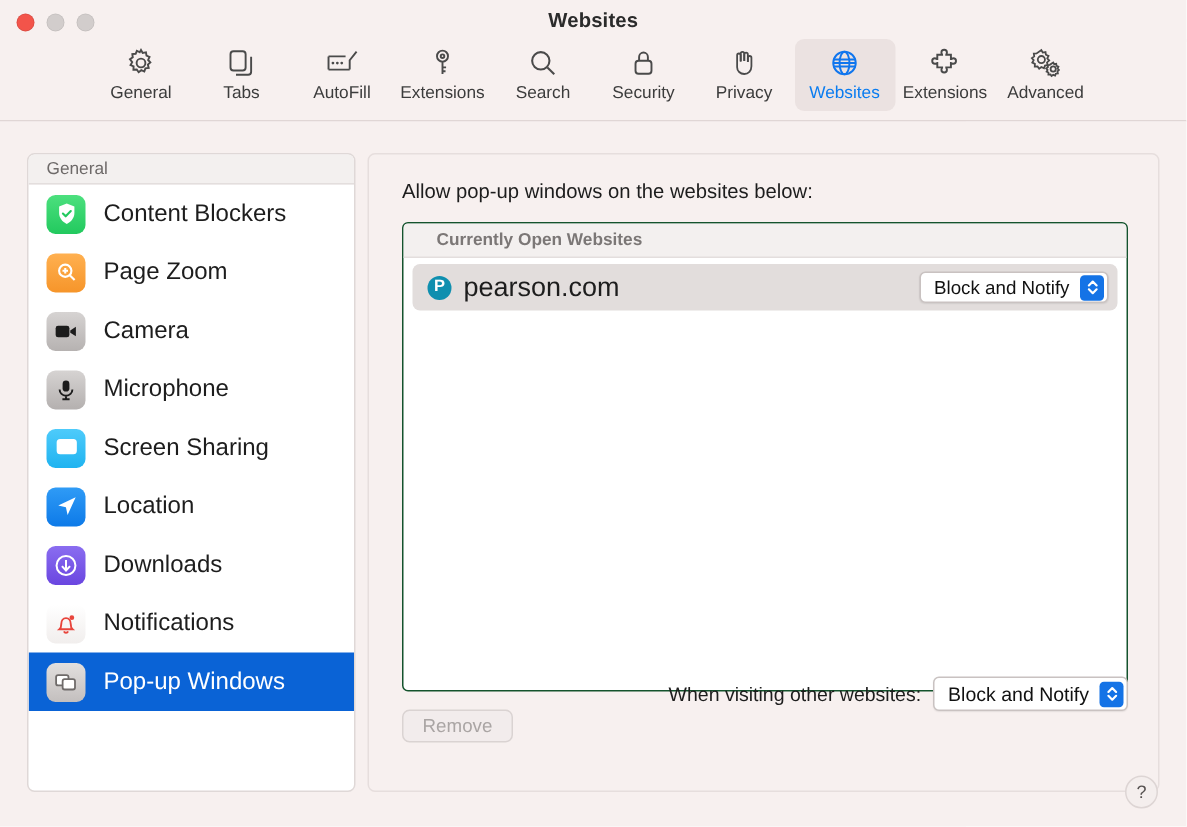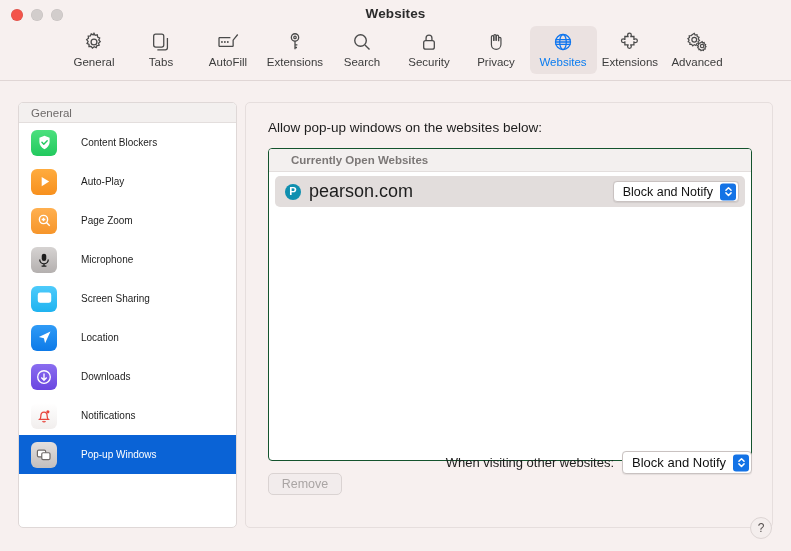--- a/index.html
+++ b/index.html
@@ -136,23 +136,23 @@
   .sb-item {
     height: 39px;
     display: flex;
     align-items: center;
     padding-left: 12px;
     box-sizing: border-box;
     cursor: default;
   }
   .sb-item.selected { background: #0a63d6; }
   .sb-label {
-    font-size: 10px;
+    font-size: 16px;
     color: #1d1d1d;
-    margin-left: 24px;
+    margin-left: 12px;
     white-space: nowrap;
   }
   .sb-item.selected .sb-label { color: #ffffff; }
   .sb-icon {
     width: 26px; height: 26px;
     border-radius: 6px;
     flex: 0 0 auto;
     display: flex;
     align-items: center;
     justify-content: center;
@@ -446,39 +446,40 @@
         <div class="sb-item">
           <span class="sb-icon" style="background:linear-gradient(180deg,#4ce07e,#22c95e);">
             <svg width="17" height="17" viewBox="0 0 24 24" fill="#ffffff">
               <path d="M12 2.4l7.2 2.8v6.1c0 4.6-3.1 8.4-7.2 10.3-4.1-1.9-7.2-5.7-7.2-10.3V5.2z"></path>
               <path d="M8.4 11.8l2.6 2.6 4.8-4.9" stroke="#22c95e" stroke-width="2" fill="none" stroke-linecap="round" stroke-linejoin="round"></path>
             </svg>
           </span>
           <span class="sb-label">Content Blockers</span>
         </div>
 
-        <div class="sb-item">
-          <span class="sb-icon" style="background:linear-gradient(180deg,#ffac3f,#f7901e);">
-            <svg width="15" height="15" viewBox="0 0 24 24" fill="#ffffff">
-              <path d="M7.5 4.6l12 7.4-12 7.4z"></path>
-            </svg>
-          </span>
-          <span class="sb-label">Auto-Play</span>
-        </div>
 
         <div class="sb-item">
           <span class="sb-icon" style="background:linear-gradient(180deg,#ffb050,#f6952a);">
             <svg width="17" height="17" viewBox="0 0 24 24" fill="none" stroke="#ffffff" stroke-width="2">
               <circle cx="10.6" cy="10.6" r="5.8"></circle>
               <path d="M14.8 14.8l4.6 4.6M10.6 8v5.2M8 10.6h5.2"></path>
             </svg>
           </span>
           <span class="sb-label">Page Zoom</span>
         </div>
 
+        <div class="sb-item">
+          <span class="sb-icon" style="background:linear-gradient(180deg,#d6d3d2,#b6b2b1);">
+            <svg width="18" height="18" viewBox="0 0 24 24" fill="#1c1c1c">
+              <rect x="2.8" y="6.8" width="12.2" height="10.4" rx="2.2"></rect>
+              <path d="M15.8 11l5-3.2v8.4l-5-3.2z"></path>
+            </svg>
+          </span>
+          <span class="sb-label">Camera</span>
+        </div>
 
         <div class="sb-item">
           <span class="sb-icon" style="background:linear-gradient(180deg,#d6d3d2,#b4b0af);">
             <svg width="16" height="16" viewBox="0 0 24 24" fill="none" stroke="#1c1c1c" stroke-width="1.9">
               <rect x="8.6" y="2.6" width="6.8" height="11" rx="3.4" fill="#1c1c1c" stroke="none"></rect>
               <path d="M5.6 11.4a6.4 6.4 0 0 0 12.8 0M12 17.8v3.4M8.4 21.2h7.2"></path>
             </svg>
           </span>
           <span class="sb-label">Microphone</span>
         </div>

